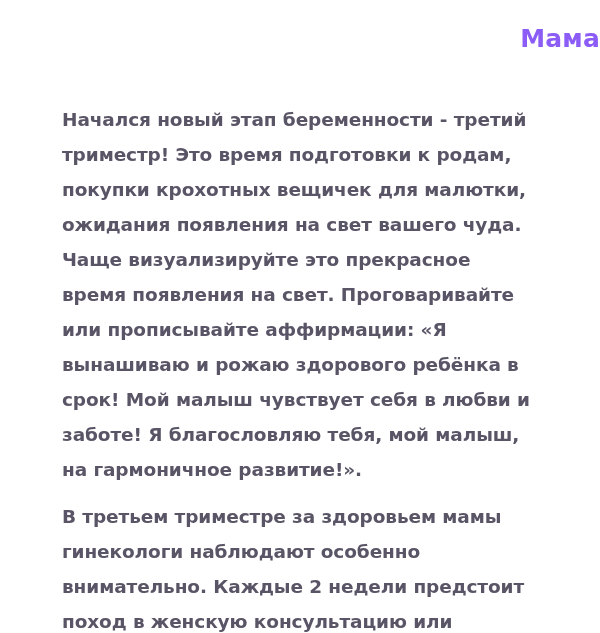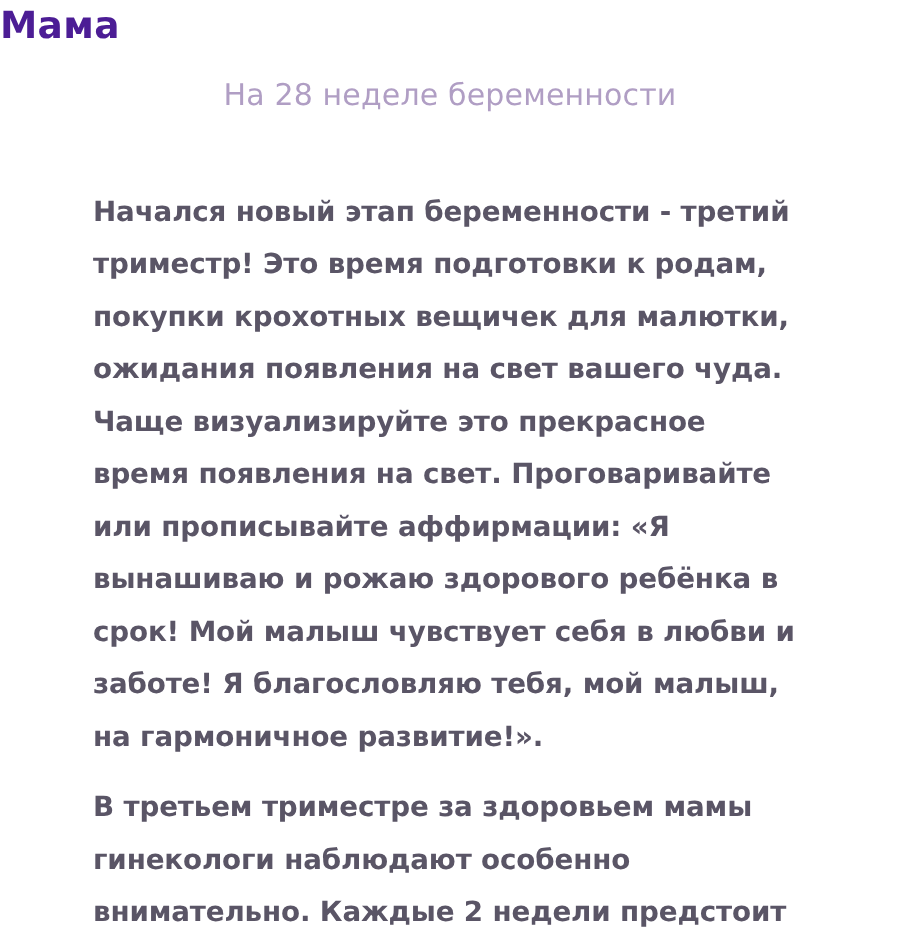--- a/index.html
+++ b/index.html
@@ -14,26 +14,26 @@
     font-family: "DejaVu Sans", sans-serif;
   }
   .page {
     width: 600px;
     height: 633px;
     box-sizing: border-box;
     padding: 0;
     position: relative;
   }
   .title {
-    text-align: left;
+    text-align: right;
     font-size: 25px;
     font-weight: bold;
-    color: #4c1d95;
+    color: #8b5cf6;
     margin: 0;
-    padding-top: 2px;
+    padding-top: 24px;
     letter-spacing: 0.2px;
   }
   .subtitle {
     text-align: center;
     font-size: 20px;
     color: #b09ec4;
     margin: 0;
     padding-top: 20px;
     font-weight: normal;
     letter-spacing: 0.1px;
@@ -51,18 +51,17 @@
   }
   .body-text p {
     margin: 12px;
   }
 </style>
 </head>
 <body>
 
 <div class="page">
   <h1 class="title">Мама</h1>
-  <h2 class="subtitle">На 28 неделе беременности</h2>
   <div class="body-text">
     <p>Начался новый этап беременности - третий триместр! Это время подготовки к родам, покупки крохотных вещичек для малютки, ожидания появления на свет вашего чуда. Чаще визуализируйте это прекрасное время появления на свет. Проговаривайте или прописывайте аффирмации: «Я вынашиваю и рожаю здорового ребёнка в срок! Мой малыш чувствует себя в любви и заботе! Я благословляю тебя, мой малыш, на гармоничное развитие!».</p>
     <p>В третьем триместре за здоровьем мамы гинекологи наблюдают особенно внимательно. Каждые 2 недели предстоит поход в женскую консультацию или</p>
   </div>
 </div>
 
 </body></html>

